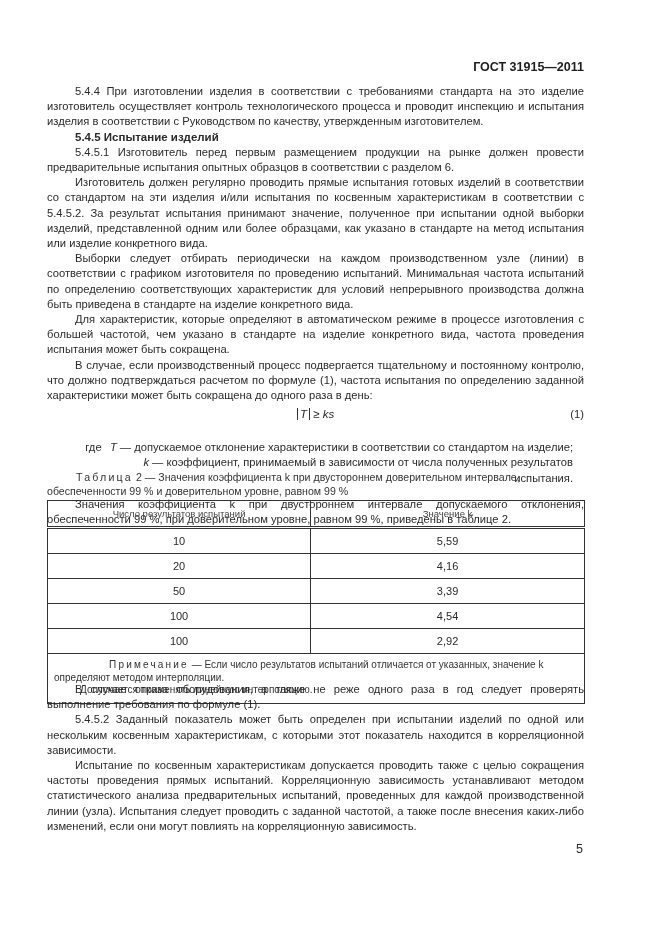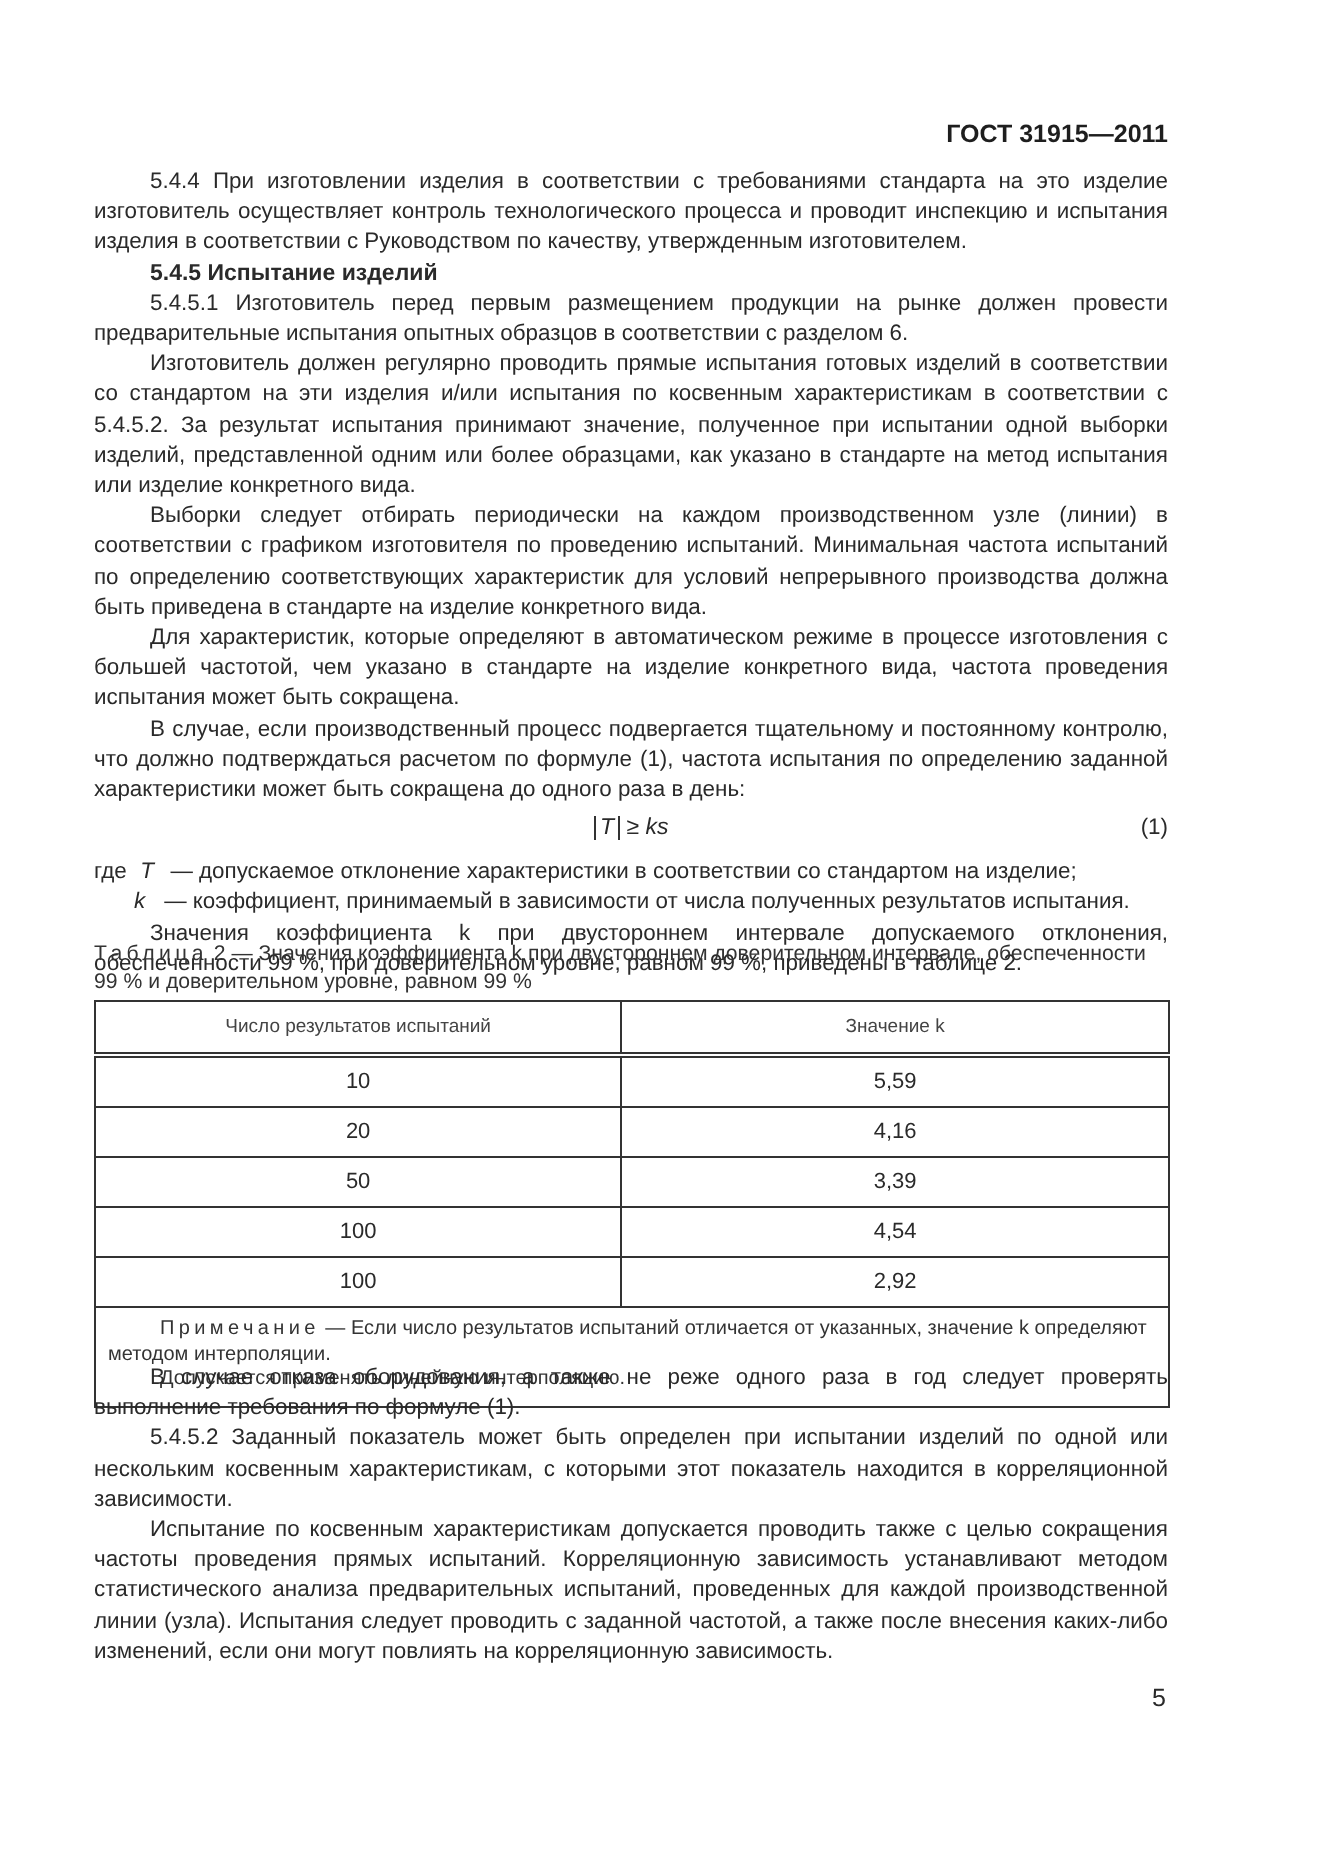--- a/index.html
+++ b/index.html
@@ -8,27 +8,27 @@
   .page { position: absolute; left: 0; top: 0; width: 661px; height: 935px; }
   .header { position: absolute; top: 60px; right: 77px; font-weight: bold; font-size: 12.5px; color: #1e1e1e; }
   .body-text { position: absolute; left: 47px; width: 537px; font-size: 11.2px; line-height: 15.2px; }
   .p { text-align: justify; margin: 0; }
   .indent { text-indent: 28px; }
   .h { font-weight: bold; text-indent: 28px; margin: 0; font-size: 11.5px; }
   .formula { position: relative; height: 26px; text-align: right; }
   .formula .f { position: absolute; left: 250px; top: 4px; font-style: italic; font-size: 11.5px; }
   .formula .f .abs { font-style: italic; border-left: 1px solid #333; border-right: 1px solid #333; padding: 0 2px; }
   .formula .num { position: absolute; right: 0; top: 4px; }
-  .where { margin: 0; font-size: 11.2px; }
+  .where { margin: 11px; font-size: 11.2px; text-align: right; }
   .where .lbl { display: inline-block; width: 20px; }
   .where .sym { font-style: italic; display: inline-block; width: 12px; }
   .where-row { margin: 0; padding-left: 0; }
   .where-row.sub { padding-left: 20px; }
   .caption { position: absolute; left: 47px; top: 471px; width: 537px; font-size: 10.6px; line-height: 13.5px; color: #333; }
-  .spaced { letter-spacing: 2.2px; }
+  .spaced { letter-spacing: 2.2px; margin-left: 29px; }
   table.t { position: absolute; left: 47px; top: 500px; width: 538px; border-collapse: collapse; font-size: 11px; }
   table.t td, table.t th { border: 1px solid #333; text-align: center; height: 24px; padding: 0; font-weight: normal; }
   table.t th { font-size: 9.5px; color: #444; height: 25px; }
   table.t thead tr th { border-bottom: 3px double #333; }
   table.t td.note { text-align: left; height: auto; padding: 5px 6px 6px 6px; font-size: 10px; line-height: 12.5px; color: #333; }
   .note-p { margin: 0; text-indent: 26px; }
   .pagenum { position: absolute; top: 842px; right: 78px; font-size: 12.5px; }
 </style>
 </head>
 <body>

